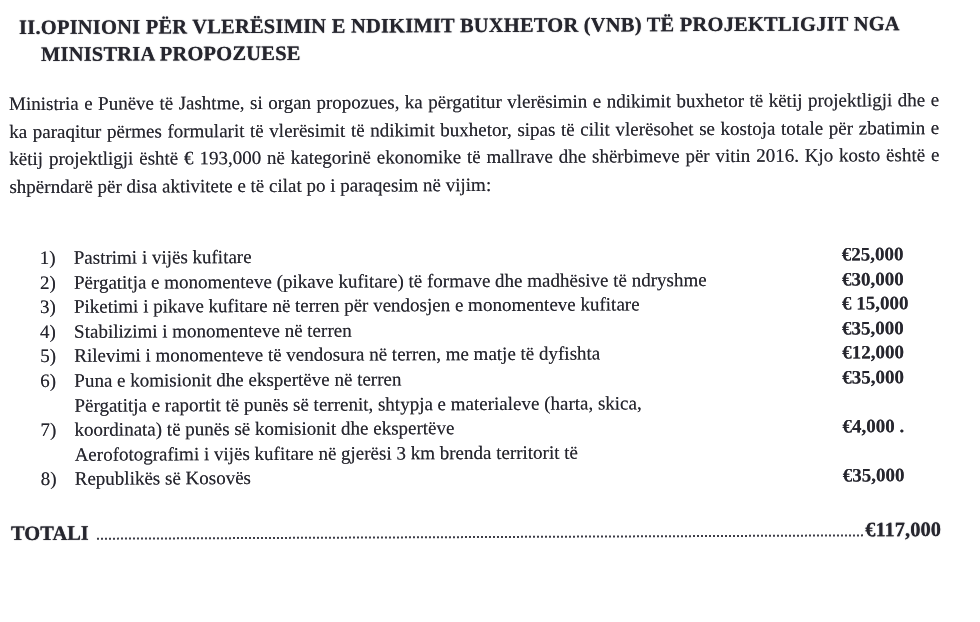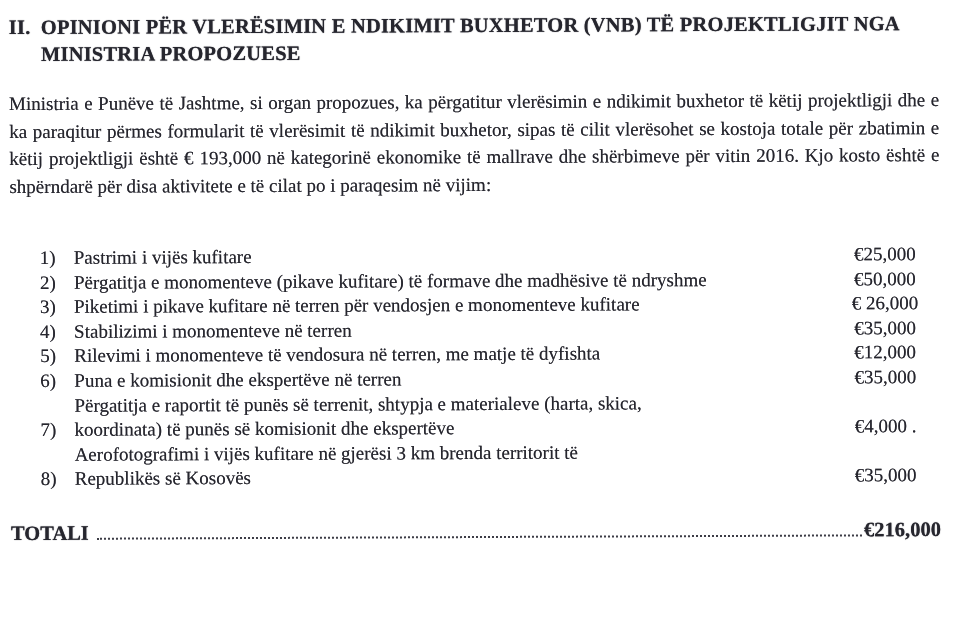--- a/index.html
+++ b/index.html
@@ -25,20 +25,21 @@
     display: flex;
     font-weight: bold;
     font-size: 20.5px;
     line-height: 27px;
     letter-spacing: 0.2px;
     text-shadow: 0 0 0.9px rgba(15,15,25,0.8);
   }
   .heading-num {
     flex: none;
     width: 32px;
+    text-align: right;
   }
   .heading-text { flex: 1; }
   .para {
     margin-top: 22px;
     font-size: 19px;
     line-height: 27.5px;
     text-align: justify;
   }
   .cost-list {
     margin-top: 46px;
@@ -56,21 +57,22 @@
     width: 34px;
   }
   .cost-label {
     flex: 1;
     padding-right: 6px;
     white-space: pre-line;
   }
   .cost-amount {
     flex: none;
     min-width: 86px;
-    text-align: center;
+    text-align: left;
+    font-weight: bold;
   }
   .total-row {
     display: flex;
     align-items: baseline;
     margin-top: 30px;
     font-weight: bold;
     font-size: 20.5px;
     text-shadow: 0 0 0.9px rgba(15,15,25,0.8);
   }
   .total-leader {
@@ -94,26 +96,26 @@
 
   <div class="cost-list">
     <div class="cost-row">
       <span class="cost-num">1)</span>
       <span class="cost-label">Pastrimi i vijës kufitare</span>
       <span class="cost-amount">€25,000</span>
     </div>
     <div class="cost-row">
       <span class="cost-num">2)</span>
       <span class="cost-label">Përgatitja e monomenteve (pikave kufitare) të formave dhe madhësive të ndryshme</span>
-      <span class="cost-amount">€50,000</span>
+      <span class="cost-amount">€30,000</span>
     </div>
     <div class="cost-row">
       <span class="cost-num">3)</span>
       <span class="cost-label">Piketimi i pikave kufitare në terren për vendosjen e monomenteve kufitare</span>
-      <span class="cost-amount">€ 26,000</span>
+      <span class="cost-amount">€ 15,000</span>
     </div>
     <div class="cost-row">
       <span class="cost-num">4)</span>
       <span class="cost-label">Stabilizimi i monomenteve në terren</span>
       <span class="cost-amount">€35,000</span>
     </div>
     <div class="cost-row">
       <span class="cost-num">5)</span>
       <span class="cost-label">Rilevimi i monomenteve të vendosura në terren, me matje të dyfishta</span>
       <span class="cost-amount">€12,000</span>
@@ -133,16 +135,16 @@
       <span class="cost-num">8)</span>
       <span class="cost-label">Aerofotografimi i vijës kufitare në gjerësi 3 km brenda territorit të
 Republikës së Kosovës</span>
       <span class="cost-amount">€35,000</span>
     </div>
   </div>
 
   <div class="total-row">
     <span>TOTALI</span>
     <span class="total-leader"></span>
-    <span>€216,000</span>
+    <span>€117,000</span>
   </div>
 
 </div>
 
 </body></html>

